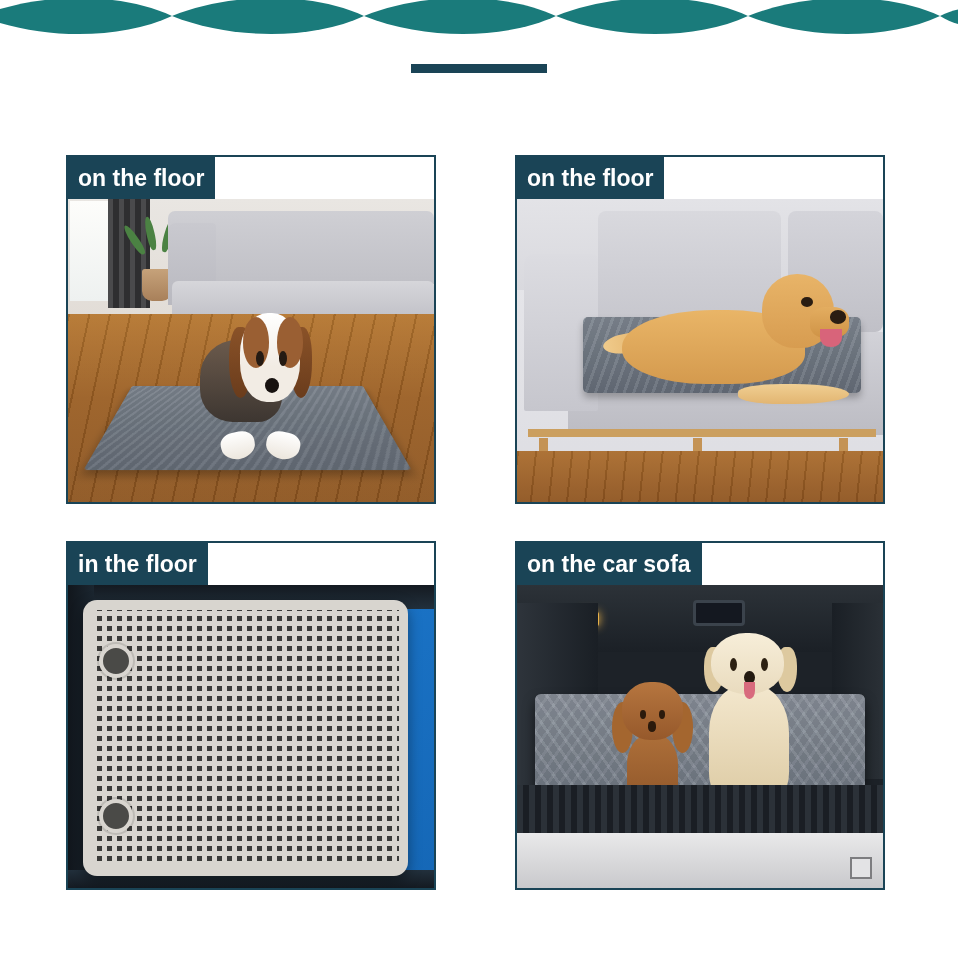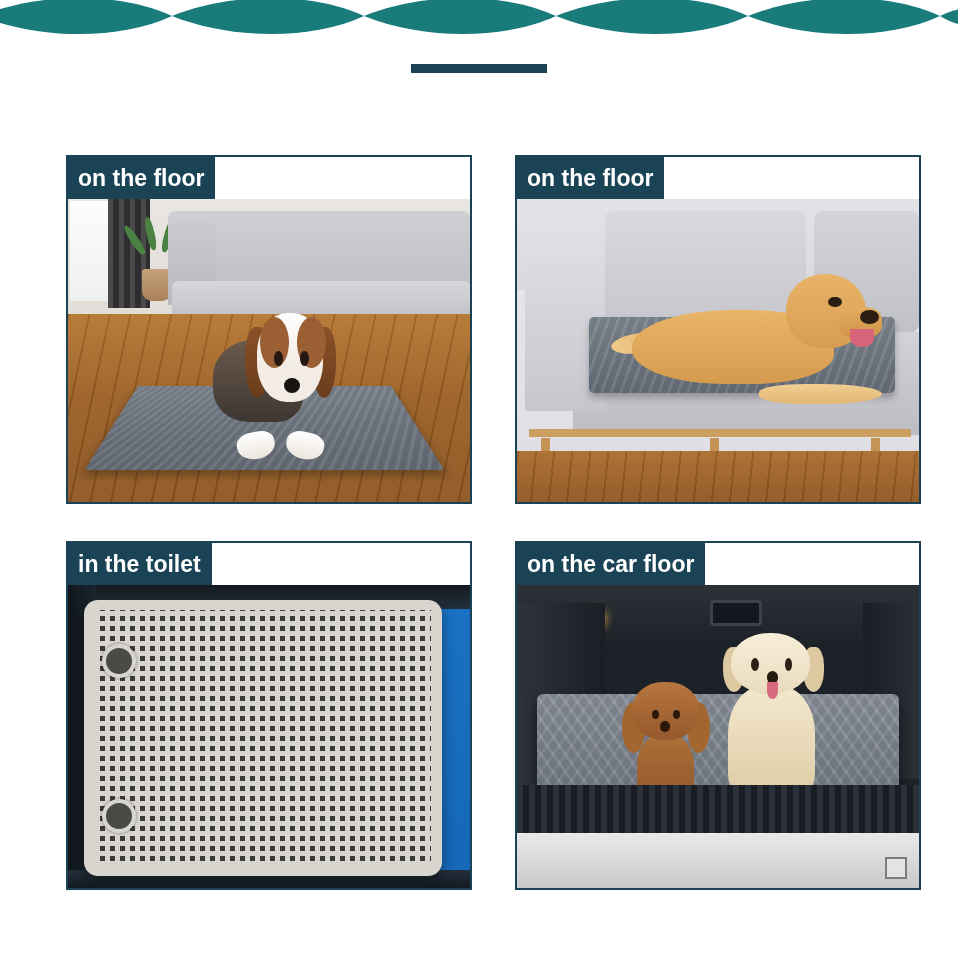--- a/index.html
+++ b/index.html
@@ -54,21 +54,21 @@
     top: 155px;
     left: 66px;
     width: 820px;
     display: grid;
     grid-template-columns: 370px 370px;
     grid-column-gap: 79px;
     grid-row-gap: 37px;
   }
 
   .panel {
-    width: 406px;
+    width: 370px;
     position: relative;
     border: 2px solid #1a4456;
     box-sizing: border-box;
     background: #ffffff;
   }
 
   .panel-label-row {
     display: flex;
     height: 42px;
     background: #ffffff;
@@ -496,38 +496,38 @@
       <div class="ss-base-rail"></div>
       <div class="ss-leg" style="left:6%;"></div>
       <div class="ss-leg" style="left:48%;"></div>
       <div class="ss-leg" style="left:88%;"></div>
       <div class="ss-floor"></div>
     </div>
   </div>
 
   <div class="panel">
     <div class="panel-label-row">
-      <div class="panel-label">in the toilet</div>
+      <div class="panel-label">in the floor</div>
       <div class="panel-label-filler"></div>
     </div>
     <div class="panel-photo scene-toilet">
       <div class="tt-darkedge-t"></div>
       <div class="tt-darkedge-l"></div>
       <div class="tt-darkedge-b"></div>
       <div class="tt-tray">
         <div class="tt-grid"></div>
         <div class="tt-hole-top"></div>
         <div class="tt-hole-bottom"></div>
       </div>
     </div>
   </div>
 
   <div class="panel">
     <div class="panel-label-row">
-      <div class="panel-label">on the car floor</div>
+      <div class="panel-label">on the car sofa</div>
       <div class="panel-label-filler"></div>
     </div>
     <div class="panel-photo scene-car">
       <div class="cr-trunk-top"></div>
       <div class="cr-light"></div>
       <div class="cr-handle"></div>
       <div class="cr-wall-l"></div>
       <div class="cr-wall-r"></div>
       <div class="cr-mat"></div>
       <div class="cr-poodle">

